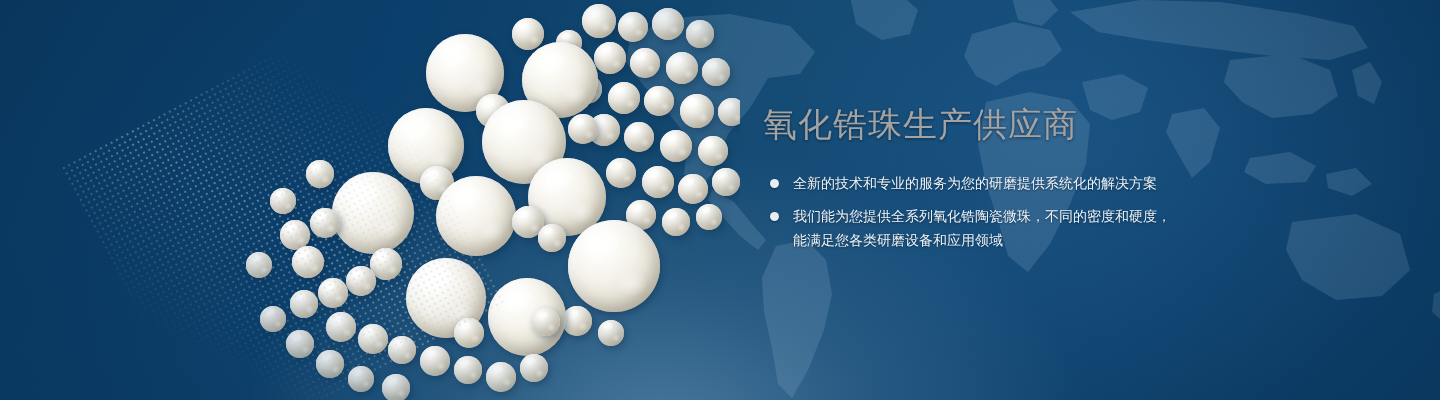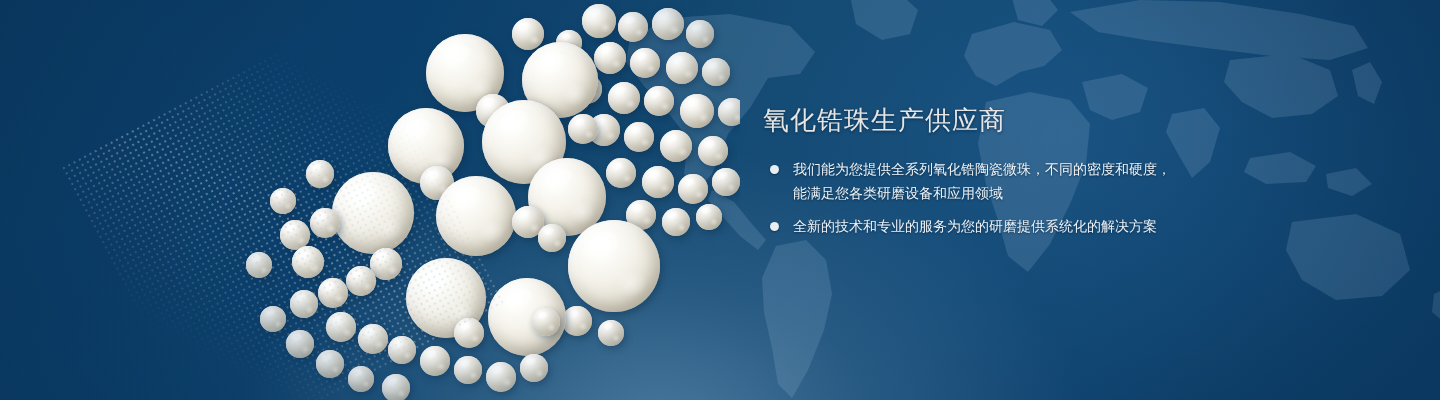--- a/index.html
+++ b/index.html
@@ -111,25 +111,25 @@
   }
 
   
   .copy {
     position: absolute;
     left: 763px;
     top: 106px;
     width: 600px;
   }
   .headline {
-    margin: 0 0 22px 0;
-    font-size: 26px;
+    margin: 0 0 28px 0;
+    font-size: 34px;
     font-weight: 400;
     letter-spacing: 1px;
-    color: #e5e5e5;
+    color: #a3a3a3;
     text-shadow: 0 1px 3px rgba(4,26,46,0.65);
     line-height: 1.1;
   }
   .bullets {
     list-style: none;
     margin: 0;
     padding: 0;
   }
   .bullet-row {
     position: relative;
@@ -277,23 +277,23 @@
 
   <div class="halftone"></div>
   <div class="bg-vignette"></div>
 
   <div class="copy">
     <h1 class="headline">氧化锆珠生产供应商</h1>
 
     <ul class="bullets">
       <li class="bullet-row">
         <span class="dot"></span>
+        <span>全新的技术和专业的服务为您的研磨提供系统化的解决方案</span>
+      </li>
+      <li class="bullet-row">
+        <span class="dot"></span>
         <span>我们能为您提供全系列氧化锆陶瓷微珠，不同的密度和硬度，</span>
         <span class="line2">能满足您各类研磨设备和应用领域</span>
       </li>
-      <li class="bullet-row">
-        <span class="dot"></span>
-        <span>全新的技术和专业的服务为您的研磨提供系统化的解决方案</span>
-      </li>
     </ul>
   </div>
 
 </div>
 
 </body></html>

